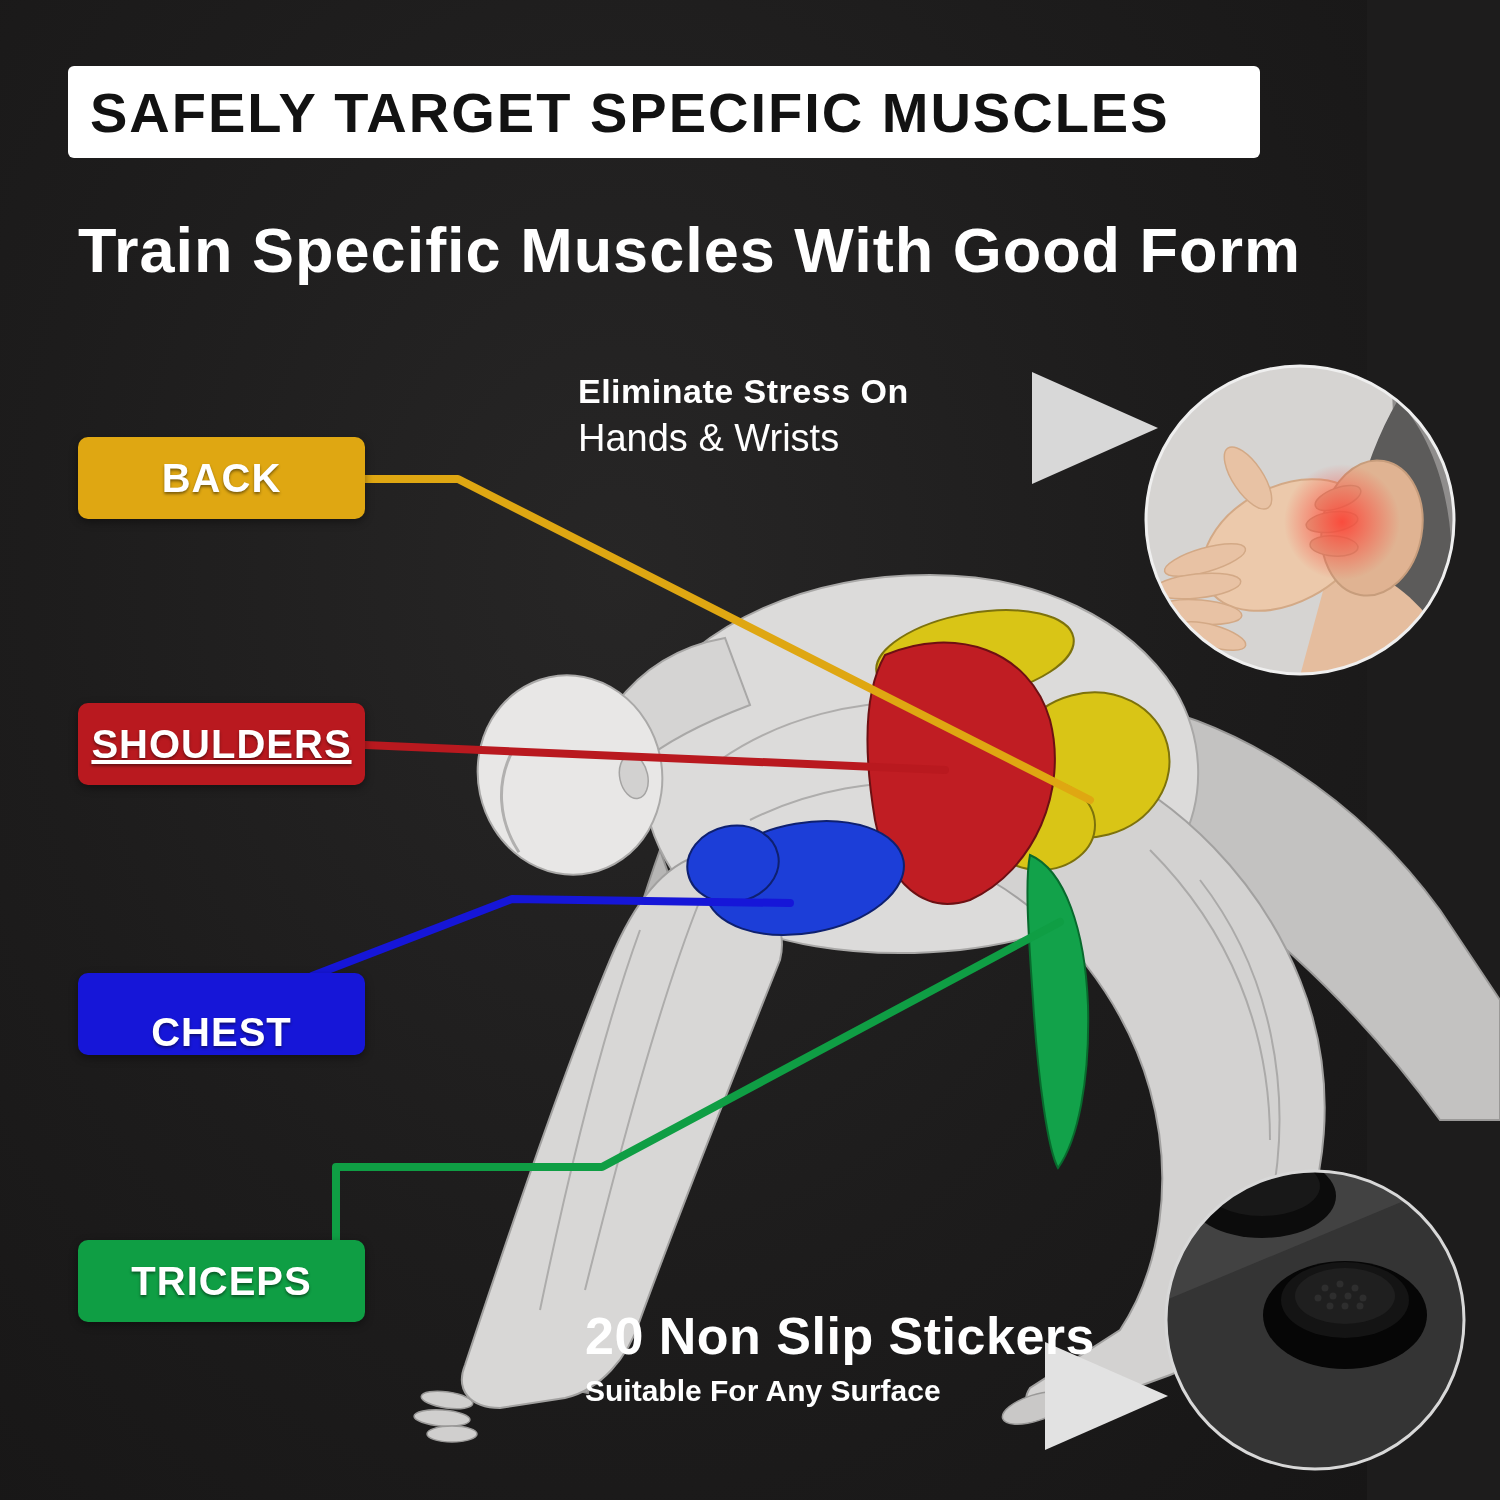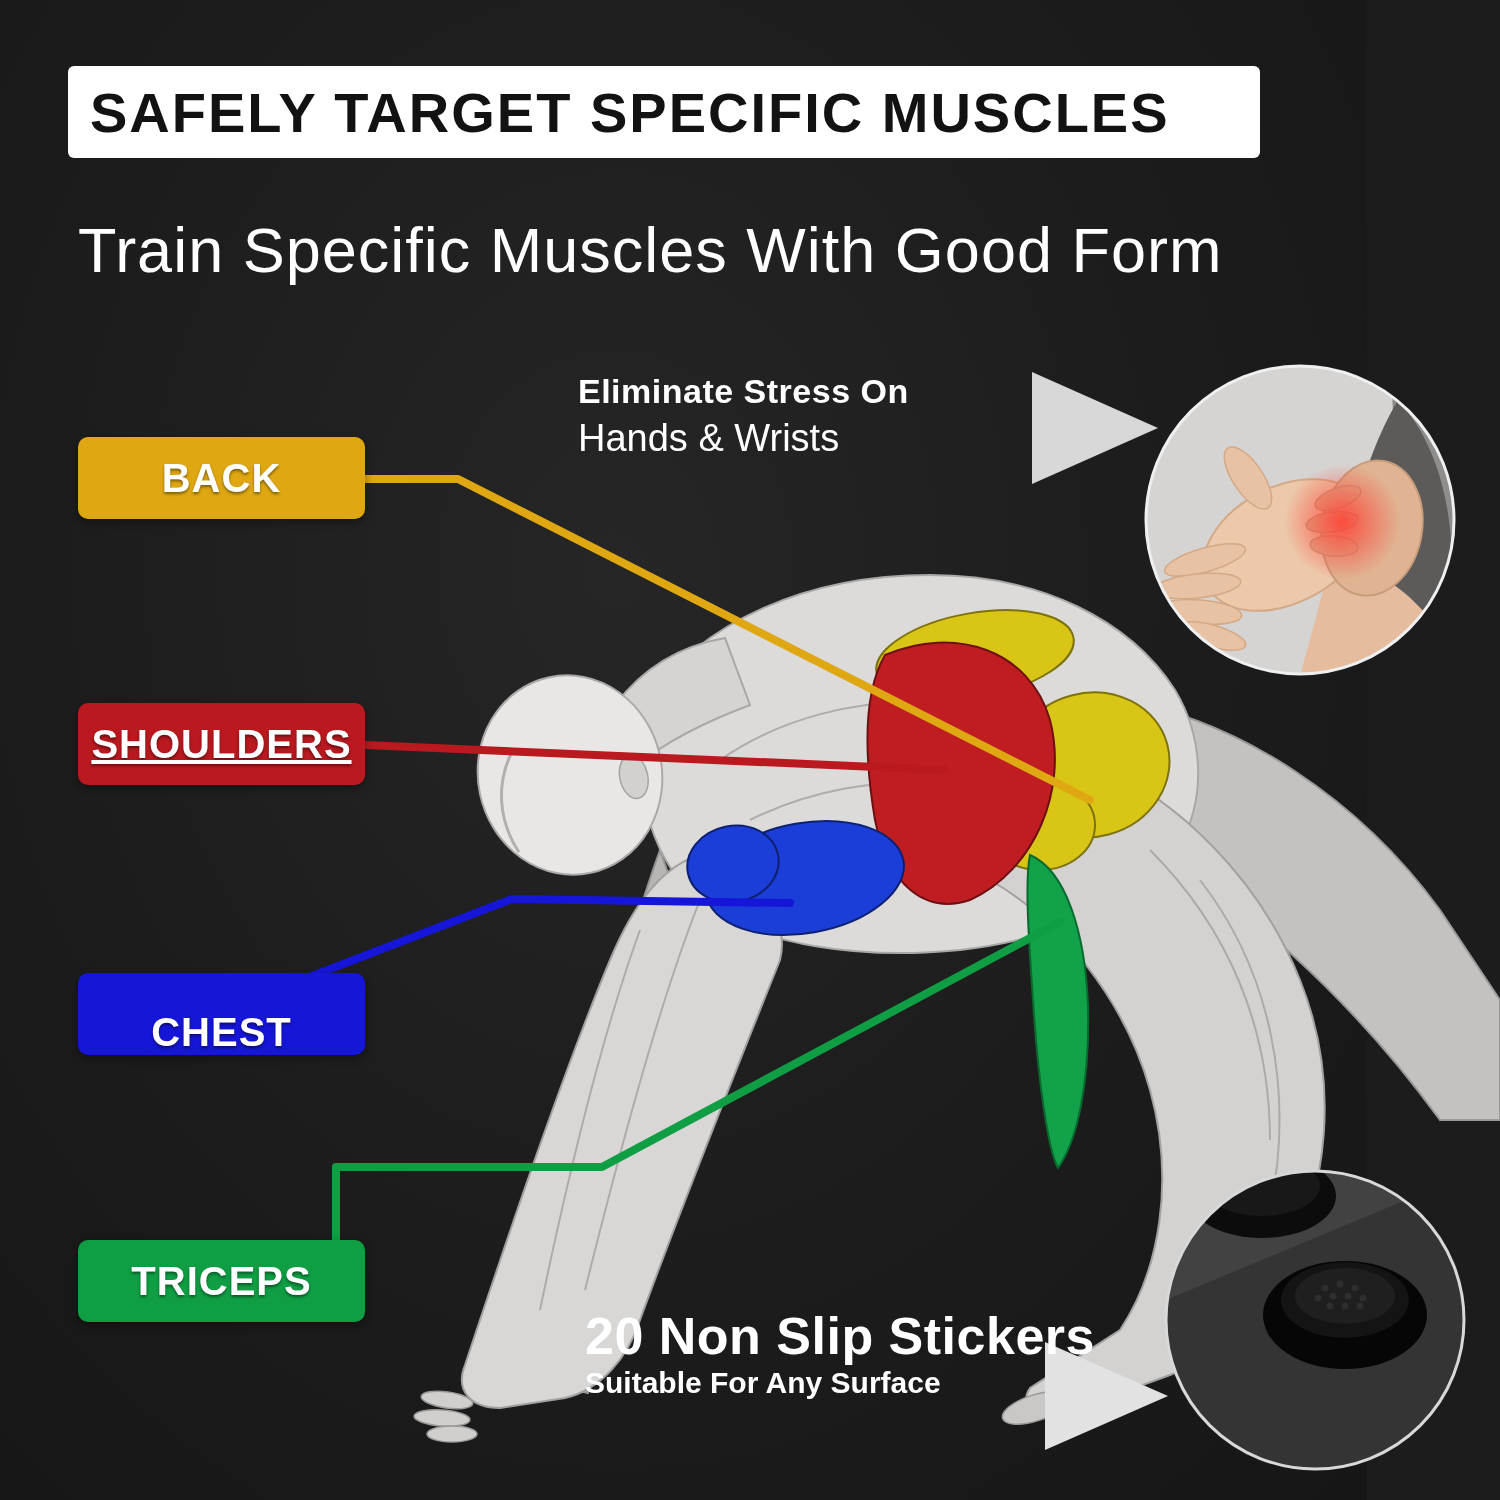--- a/index.html
+++ b/index.html
@@ -18,42 +18,42 @@
     position:absolute; left:68px; top:66px; width:1192px; height:92px;
     background:#ffffff; border-radius:6px;
     display:flex; align-items:center; padding-left:22px;
   }
   .title-bar span {
     font-size:56px; font-weight:700; color:#121212; letter-spacing:2px;
     white-space:nowrap;
   }
   .subtitle {
     position:absolute; left:78px; top:214px;
-    font-size:63px; font-weight:400; color:#ffffff; letter-spacing:1px;
+    font-size:63px; font-weight:700; color:#ffffff; letter-spacing:1px;
     white-space:nowrap;
   }
   .muscle-label {
     position:absolute; width:287px; height:82px; border-radius:10px;
     display:flex; align-items:center; justify-content:center;
     color:#ffffff; font-weight:700; font-size:40px; letter-spacing:1px;
     text-shadow:0 2px 3px rgba(0,0,0,.45);
     box-shadow:0 3px 8px rgba(0,0,0,.4);
   }
   .label-back      { left:78px; top:437px; }
   .label-shoulders { left:78px; top:703px;text-decoration:underline; }
   .label-chest     { left:78px; top:973px; }
   .label-triceps   { left:78px; top:1240px; }
 
   .callout { position:absolute; color:#ffffff; }
   .callout-wrists { left:578px; top:372px; }
   .callout-wrists .l1 { font-size:34px; font-weight:800; letter-spacing:.5px; }
   .callout-wrists .l2 { font-size:38px; font-weight:400; margin-top:6px; }
   .callout-stickers { left:585px; top:1306px; }
   .callout-stickers .l1 { font-size:52px; font-weight:800; letter-spacing:.5px; }
-  .callout-stickers .l2 { font-size:30px; font-weight:700; }
+  .callout-stickers .l2 { font-size:30px; font-weight:700; margin-top:8px; }
 
   svg.scene { position:absolute; inset:0; width:1500px; height:1500px; }
 </style>
 </head>
 <body>
 
 <div class="stage">
 
   <div class="title-bar">
     <span>SAFELY TARGET SPECIFIC MUSCLES</span>

